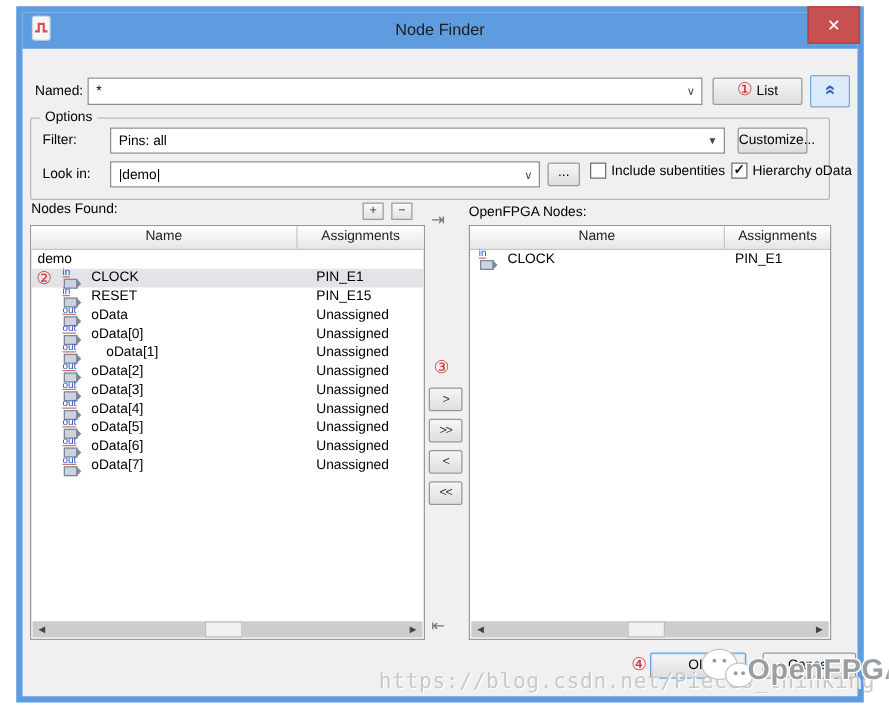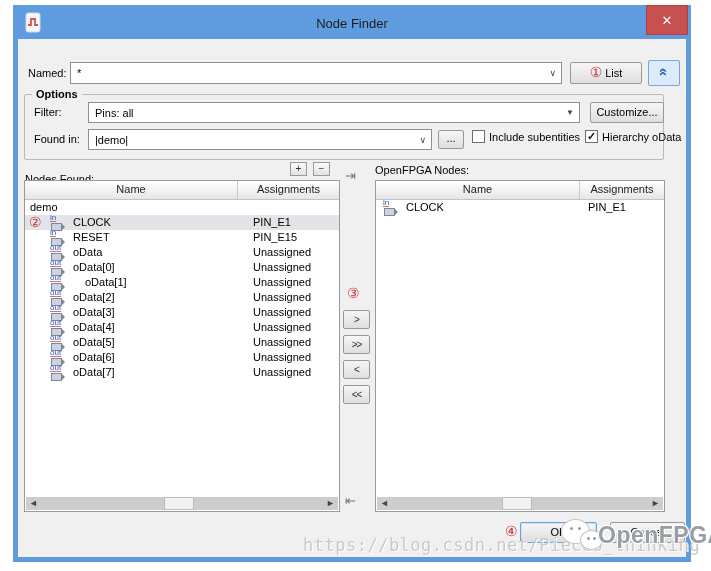--- a/index.html
+++ b/index.html
@@ -21,21 +21,21 @@
   .combo{position:absolute;box-sizing:border-box;background:#fff;border:1px solid #8f8f8f;font-size:11px;
     line-height:20px;padding:0 20px 0 6px;color:#000;}
   .combo .arrow{position:absolute;right:5px;top:0;bottom:0;display:flex;align-items:center;color:#444;font-size:9px;}
   .btn{position:absolute;box-sizing:border-box;background:linear-gradient(#f6f6f6,#dedede);
     border:1px solid #989898;border-radius:2px;font-size:11px;text-align:center;color:#000;}
   .btn-ok{border:1px solid #6da1d8;box-shadow:inset 0 0 0 1px #cfe3f7;}
   .chev-btn{position:absolute;box-sizing:border-box;background:#dcebfb;border:1px solid #7ba7d7;border-radius:2px;
     color:#2a5db0;text-align:center;}
   .chev-btn .g{display:inline-block;transform:rotate(90deg);font-size:15px;font-weight:bold;line-height:22px;}
   .groupbox{position:absolute;box-sizing:border-box;border:1px solid #b9b9b9;border-radius:2px;}
-  .group-label{position:absolute;background:#f0f0f0;padding:0 4px;font-size:11px;font-weight:bold;}
+  .group-label{position:absolute;background:#f0f0f0;padding:0 4px;font-size:11px;}
   .checkbox{position:absolute;display:flex;align-items:center;gap:4px;font-size:11px;}
   .cb-box{width:13px;height:13px;box-sizing:border-box;border:1px solid #6e6e6e;background:#fff;
     font-size:11px;line-height:11px;text-align:center;color:#111;font-weight:bold;}
   .mini-btn{position:absolute;width:17px;height:14px;box-sizing:border-box;border:1px solid #9a9a9a;
     background:linear-gradient(#fafafa,#e2e2e2);font-size:10px;line-height:11px;text-align:center;color:#333;}
 
   
   .tbl{position:absolute;box-sizing:border-box;border:1px solid #9a9a9a;background:#fff;}
   .tbl-head{display:flex;height:18px;background:linear-gradient(#ffffff,#e6e6e6);border-bottom:1px solid #c4c4c4;
     font-size:11px;line-height:17px;color:#222;}
@@ -115,39 +115,39 @@
       </div>
 
       <div class="groupbox" style="left:6px;top:55px;width:640px;height:66px;"></div>
       <span class="group-label" style="left:14px;top:49px;">Options</span>
 
       <span class="lbl" style="left:16px;top:67px;">Filter:</span>
       <div class="combo" style="left:70px;top:63px;width:492px;height:21px;">
         <span>Pins: all</span>
         <span class="arrow" style="font-size:8px;">▼</span>
       </div>
-      <div class="btn" style="left:572px;top:63px;width:74px;height:21px;line-height:19px;">Customize...</div>
-
-      <span class="lbl" style="left:16px;top:94px;">Found in:</span>
+      <div class="btn" style="left:572px;top:63px;width:56px;height:21px;line-height:19px;">Customize...</div>
+
+      <span class="lbl" style="left:16px;top:94px;">Look in:</span>
       <div class="combo" style="left:70px;top:90px;width:344px;height:21px;">
         <span>|demo|</span>
         <span class="arrow">∨</span>
       </div>
       <div class="btn" style="left:420px;top:91px;width:26px;height:19px;line-height:14px;">...</div>
 
       <span class="checkbox" style="left:454px;top:91px;">
         <span class="cb-box" id="cb-sub"></span>
         <span>Include subentities</span>
       </span>
       <span class="checkbox" style="left:567px;top:91px;">
         <span class="cb-box" id="cb-hier">✓</span>
         <span>Hierarchy oData</span>
       </span>
 
-      <span class="lbl" style="left:7px;top:134px;">Nodes Found:</span>
+      <span class="lbl" style="left:7px;top:122px;">Nodes Found:</span>
       <div class="mini-btn" style="left:272px;top:123px;">+</div>
       <div class="mini-btn" style="left:295px;top:123px;">−</div>
 
       <div class="tbl tbl-left" style="left:6px;top:141px;width:316px;height:332px;">
         <div class="tbl-head">
           <div class="th th-name">Name</div>
           <div class="th th-asg">Assignments</div>
         </div>
         <div class="rows" id="nodes-found-rows">
             <div class="tree-row">

